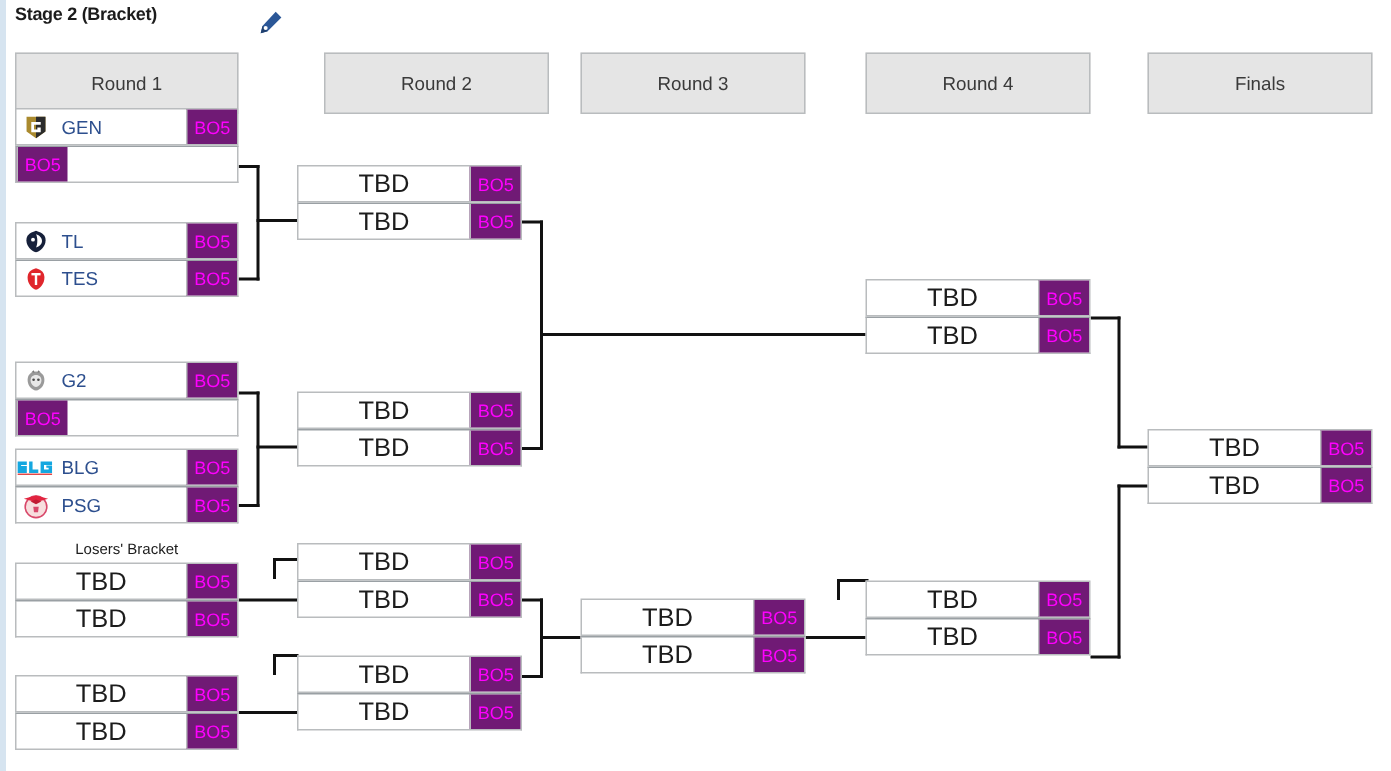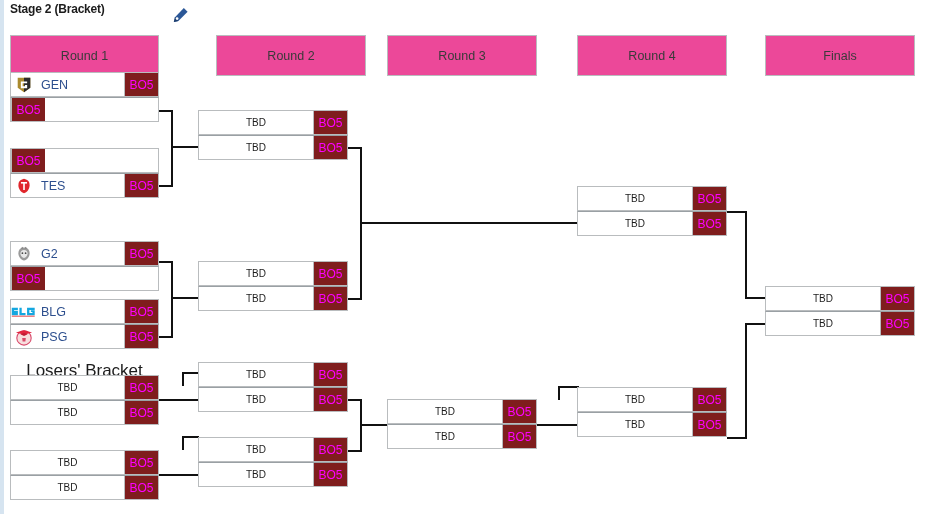--- a/index.html
+++ b/index.html
@@ -10,21 +10,21 @@
   }
   #accent-bar{position:absolute;left:0;top:0;width:4px;height:514px;background:#d6e4f0;}
 
   
   #page-title{position:absolute;left:10px;top:2px;font-size:12px;font-weight:bold;color:#1c1c1c;letter-spacing:-0.2px;}
   #edit-icon{position:absolute;left:172px;top:6px;width:18px;height:18px;cursor:pointer;}
 
   
   .round-header{
     position:absolute;top:35px;height:41px;
-    background:#ec4899;border:1px solid #b9bcbe;border-radius:0;
+    background:#e5e5e5;border:1px solid #b9bcbe;border-radius:0;
     font-size:12.5px;color:#3a3a3a;
     display:flex;align-items:center;justify-content:center;
     box-sizing:border-box;cursor:pointer;
   }
 
   
   .match{position:absolute;width:149px;box-sizing:border-box;}
   .match.wide{width:150px;}
   .row{
     position:relative;height:25px;box-sizing:border-box;
@@ -38,33 +38,33 @@
   }
   .row .logo{
     width:26px;height:25px;flex:0 0 26px;
     display:flex;align-items:center;justify-content:center;
   }
   .row .tname{
     font-size:12.5px;color:#2d4f8e;padding-left:4px;
     white-space:nowrap;overflow:hidden;
   }
   .row .tbd{
-    flex:1;font-size:10px;color:#1c1c1c;
+    flex:1;font-size:17px;color:#1c1c1c;
     display:flex;align-items:center;justify-content:center;
   }
   .row .bo{
     flex:0 0 33px;border-left:1px solid #b9bcbe;
-    background:#7f1d1d;color:#ff00ff;font-size:12px;
+    background:#701a75;color:#ff00ff;font-size:12px;
     display:flex;align-items:center;justify-content:center;
   }
 
   
   #losers-label{
     position:absolute;left:10px;top:361px;width:149px;
-    text-align:center;font-size:17px;color:#1c1c1c;
+    text-align:center;font-size:10px;color:#1c1c1c;
   }
 
   
   .conn{position:absolute;background:#111111;}
   .conn.h{height:2px;}
   .conn.v{width:2px;}
 </style>
 </head>
 <body>
 
@@ -149,20 +149,30 @@
     </div>
     <div class="bo">BO5</div>
   </div>
   <div class="row bottom">
     <div class="bo">BO5</div>
   </div>
 </div>
 
 <div class="match" style="left:10px;top:148px;">
   <div class="row">
+    <div class="namecell">
+      <span class="logo">
+        <svg width="16" height="16" viewBox="0 0 20 20">
+          <path d="M10 1 C4 3 2 5 2 9 C2 14 6 18 10 19 C14 18 18 14 18 9 C18 5 16 3 10 1 Z" fill="#16203a"></path>
+          <path d="M10 4 C13 5 15 7 15 9.5 C15 12 13 14 10 15 C11.5 12.5 11.5 6.5 10 4 Z" fill="#ffffff"></path>
+          <circle cx="7.5" cy="8.5" r="1.6" fill="#ffffff"></circle>
+        </svg>
+      </span>
+      <span class="tname">TL</span>
+    </div>
     <div class="bo">BO5</div>
   </div>
   <div class="row bottom">
     <div class="namecell">
       <span class="logo">
         <svg width="16" height="16" viewBox="0 0 20 20">
           <path d="M10 1 C5 2.5 3 4.5 3 9 C3 14 6.5 18 10 19 C13.5 18 17 14 17 9 C17 4.5 15 2.5 10 1 Z" fill="#e0262c"></path>
           <rect x="9" y="5" width="2" height="10" fill="#ffffff"></rect>
           <rect x="6.2" y="5" width="7.6" height="2" fill="#ffffff"></rect>
         </svg>

